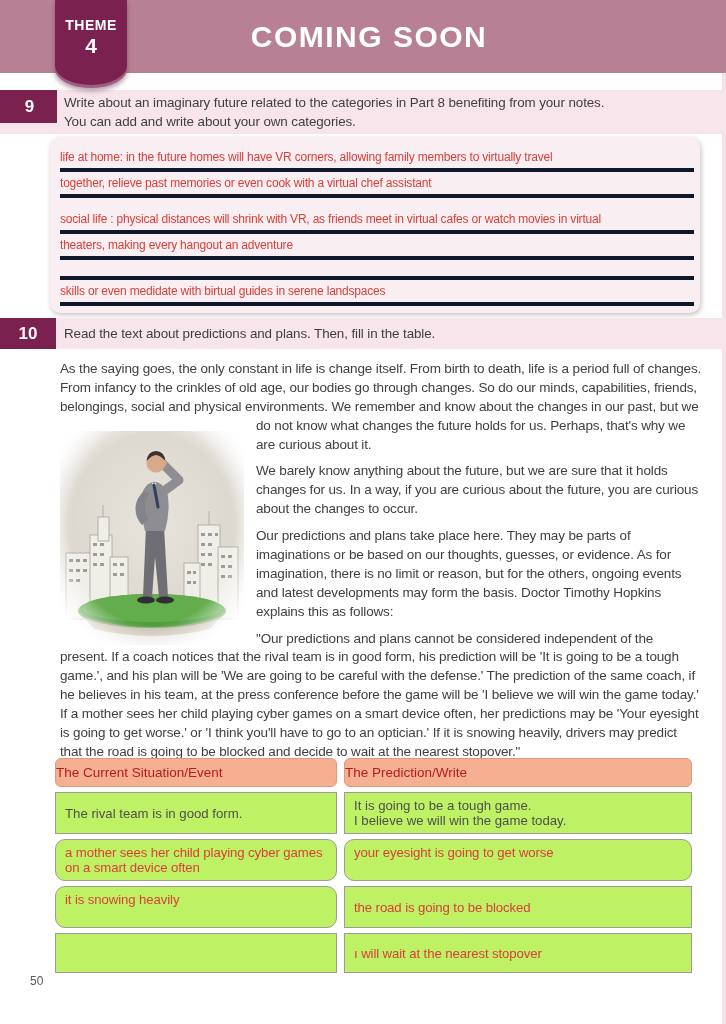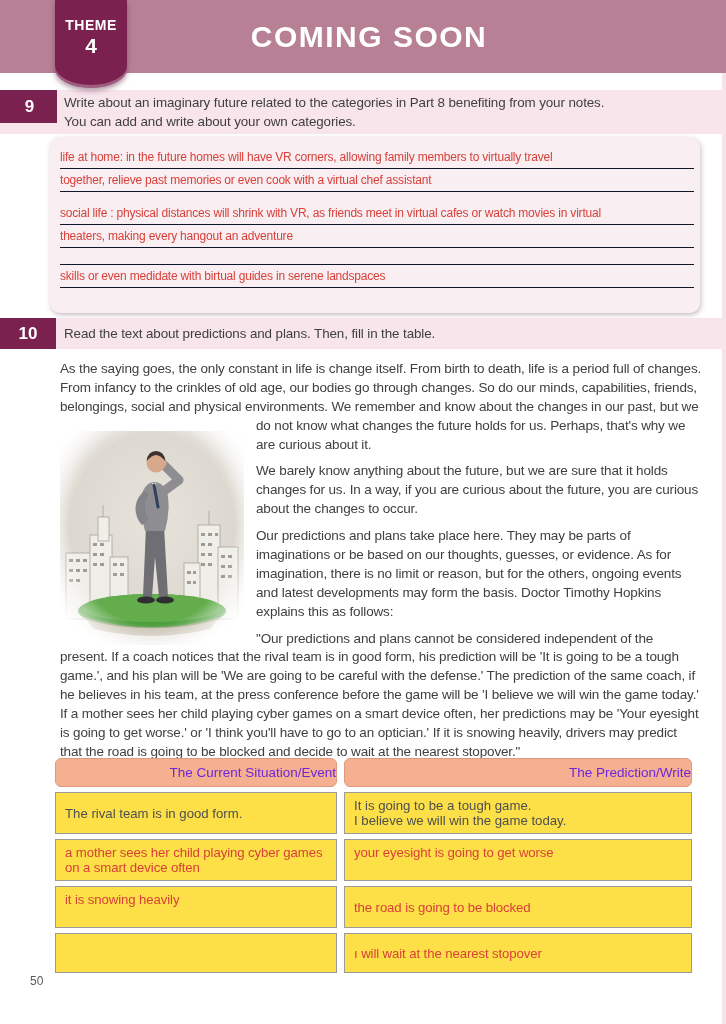--- a/index.html
+++ b/index.html
@@ -41,47 +41,47 @@
   .ex10-text{line-height:31px;font-weight:500;}
 
   
   .answer-box{
     position:absolute;left:50px;top:137px;width:650px;height:176px;background:#f9eef1;
     border-radius:10px;box-shadow:1px 2px 5px rgba(120,90,105,.4);
     box-sizing:border-box;padding:9px 6px 0 10px;z-index:2;
   }
   .ans-line{
     font-size:12px;color:#d9403a;line-height:22px;height:22px;letter-spacing:-.2px;
-    border-bottom:1px solid #0f172a;white-space:nowrap;overflow:visible;
+    border-bottom:4px solid #0f172a;white-space:nowrap;overflow:visible;
   }
   .ans-line:nth-child(3){height:10px;border-bottom:none;}
   .ans-line:nth-child(6){height:16px;}
 
   
   .reading{
     position:absolute;left:60px;top:360px;width:642px;color:#404040;
     font-size:13.5px;line-height:1.40;letter-spacing:-.15px;z-index:2;
   }
   .reading p{margin:0 0 8px 0;}
   .illustration{float:left;width:184px;height:214px;margin:14px 12px 2px 0;}
 
   
   .fill-table{
     position:absolute;left:55px;top:758px;width:637px;display:grid;
     grid-template-columns:282px 348px;column-gap:7px;row-gap:5px;z-index:2;
   }
   .th{
     background:#f5b091;border:1px solid #df9a7d;border-radius:6px;
-    text-align:right;font-size:13.5px;color:#6d28d9;line-height:27px;height:27px;
+    text-align:left;font-size:13.5px;color:#b91c1c;line-height:27px;height:27px;
   }
   .td{
-    background:#fde047;border:1px solid #9b9b9b;font-size:13.2px;box-sizing:border-box;
+    background:#bef264;border:1px solid #9b9b9b;font-size:13.2px;box-sizing:border-box;
     padding:5px 9px;display:flex;flex-direction:column;justify-content:center;
   }
-  .td.top{justify-content:flex-start;}
+  .td.top{justify-content:flex-start;border-radius:10px;}
   .printed{color:#4f4f4f;}
   .hand{color:#d9403a;letter-spacing:-.1px;}
   .pre{white-space:pre-line;}
   .r1{min-height:38px;}
   .r2{min-height:38px;}
   .r3{min-height:42px;}
   .r4{min-height:40px;}
 
   .pagenum{position:absolute;left:30px;top:974px;font-size:12px;color:#5a5a5a;z-index:2;}
 </style>

